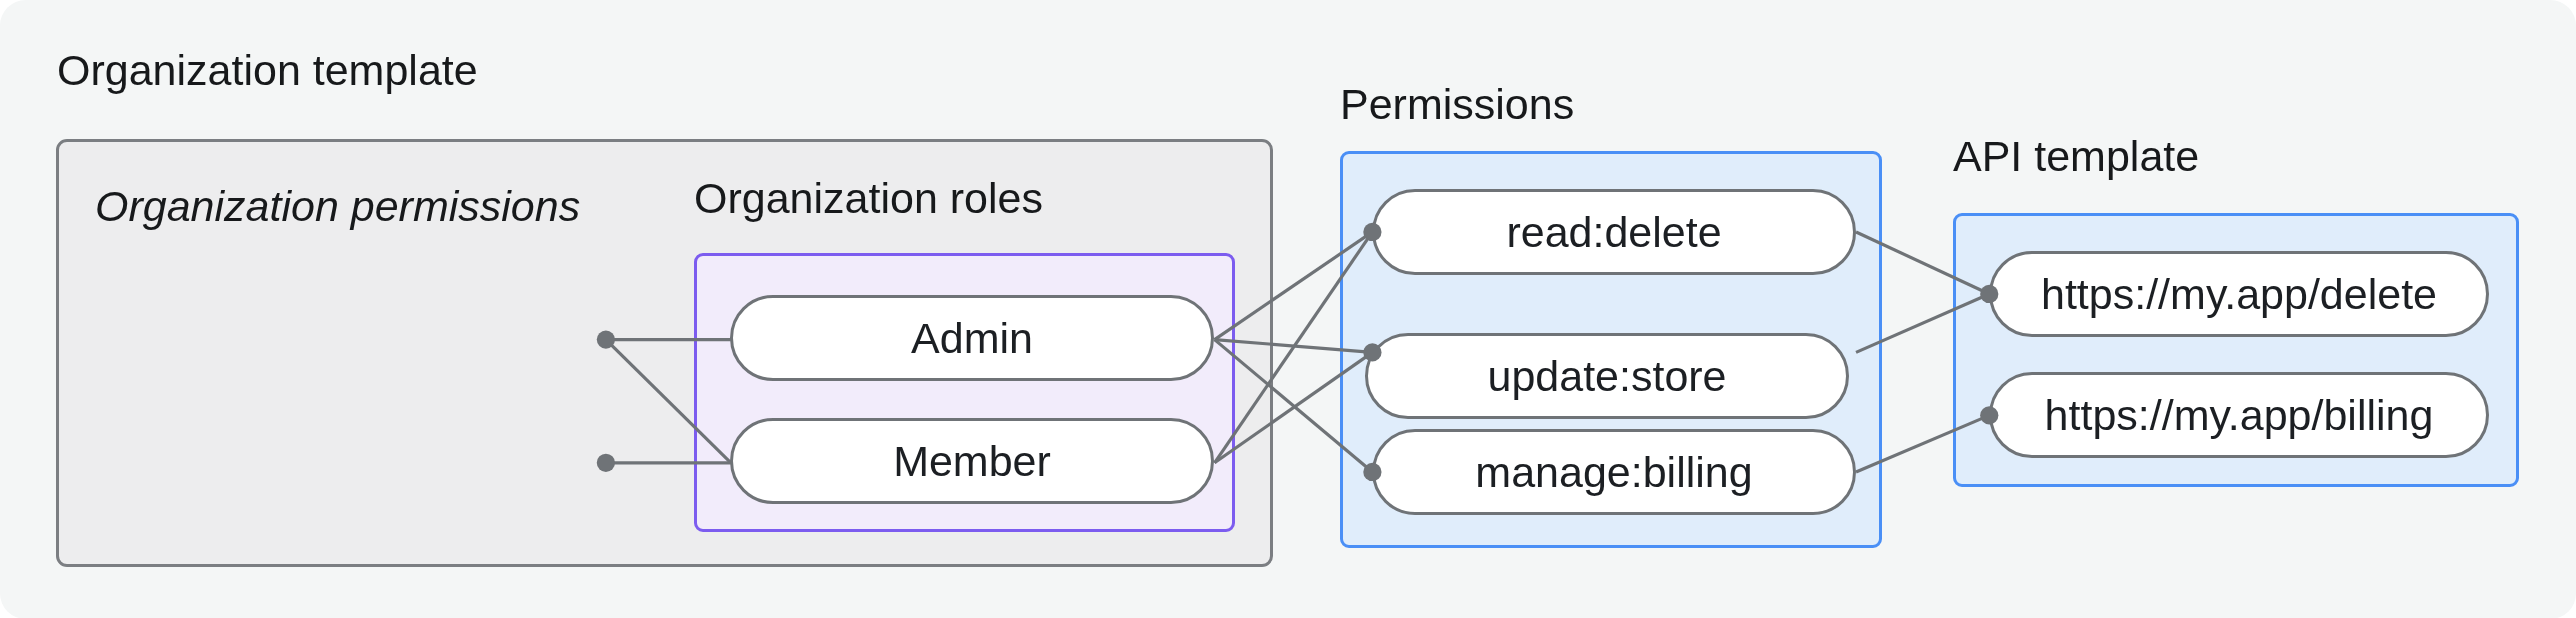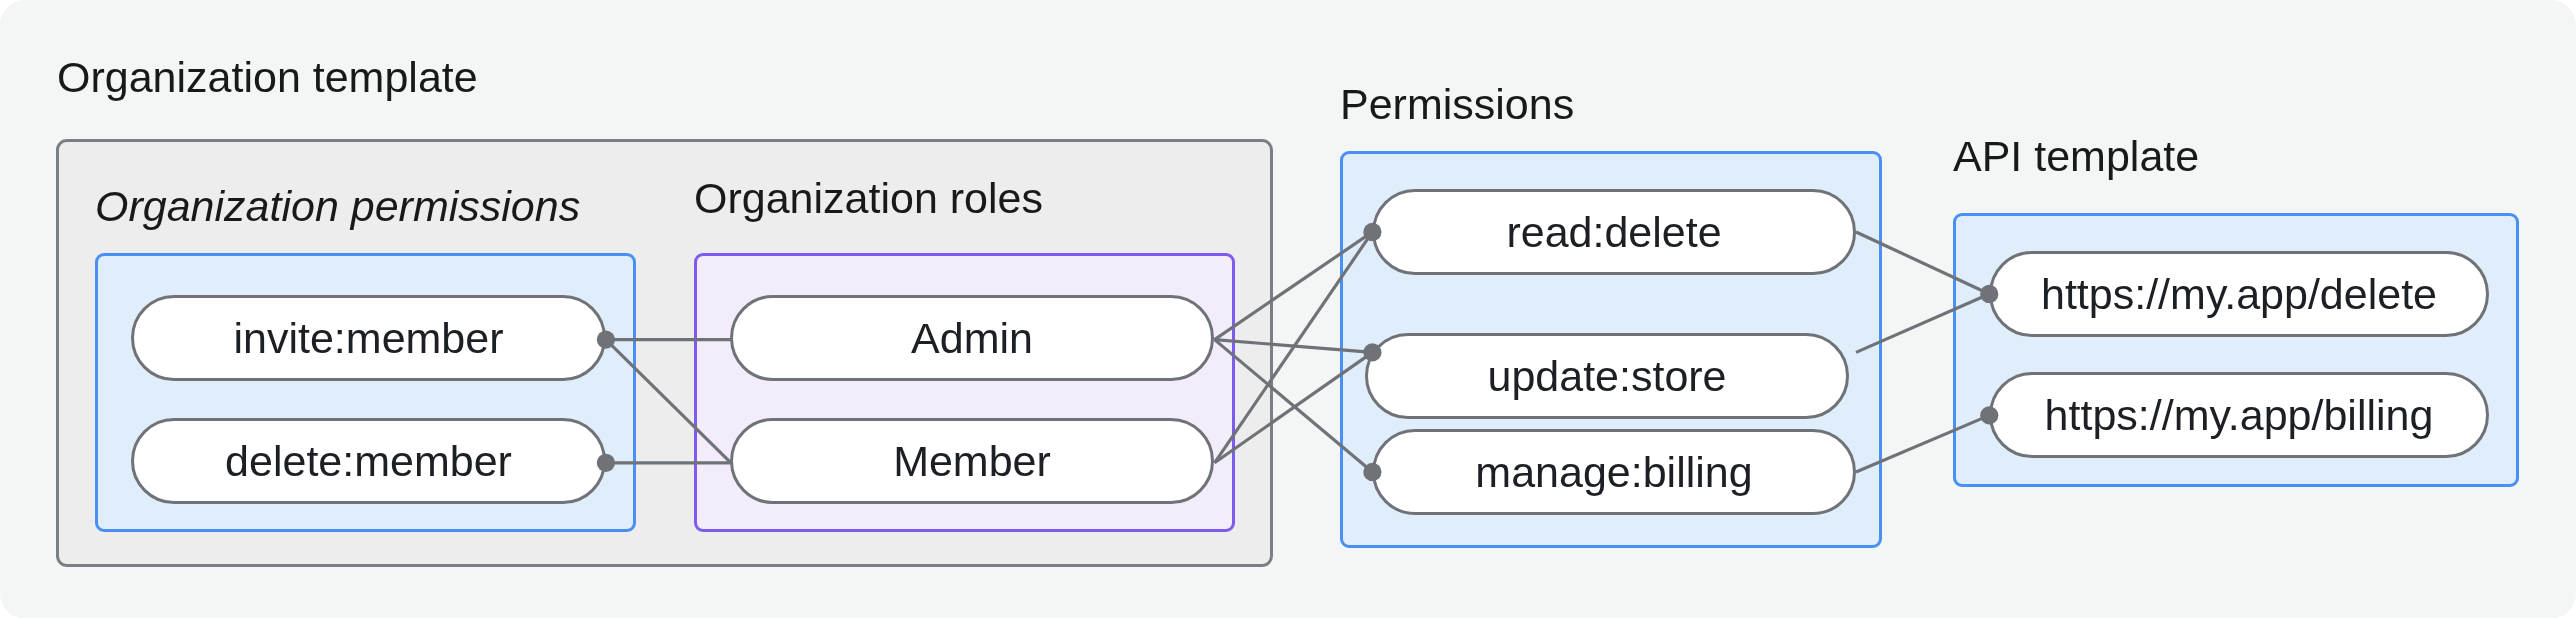--- a/index.html
+++ b/index.html
@@ -7,21 +7,21 @@
     --blue-border:#4a8ff6; --blue-bg:#e0edfb; --purple-border:#7c5cef; --purple-bg:#f2ecfb;
     --node-bg:#ffffff; --node-border:#6f7377; --connector:#6f7377; --text:#17191b;
   }
   html,body{margin:0;padding:0;background:#ffffff;}
   .canvas{
     position:relative; width:2576px; height:619px;
     background:var(--canvas-bg); border-radius:25.6px; overflow:hidden;
     font-family:"Liberation Sans", sans-serif; color:var(--text);
   }
   .title{
-    position:absolute; left:57px; top:52px;
+    position:absolute; left:57px; top:45px;
     font-size:43px; line-height:1.2; font-weight:400; white-space:nowrap;
   }
   .group-label{
     position:absolute; font-size:43px; line-height:1.2; font-weight:400; white-space:nowrap;
     color:var(--text);
   }
   .container-box{
     position:absolute; left:56px; top:139px; width:1217px; height:428px;
     background:var(--container-bg); border:3.7px solid var(--container-border); border-radius:11px;
     box-sizing:border-box;
@@ -48,28 +48,20 @@
 <div class="canvas" id="canvas">
 
   <div class="title">Organization template</div>
 
   <div class="container-box">
 
     <div class="group-label" style="left:36px; top:39px;font-style:italic;">Organization permissions</div>
 
     <div class="group-label" style="left:635px; top:31px;">Organization roles</div>
 
-    <div class="group-box theme-blue" style="left:36px; top:111px; width:541px; height:279px;">
-      <div class="pill" id="n-invite_member" style="left:33px; top:39px; width:475px;">
-        <span>invite:member</span>
-      </div>
-      <div class="pill" id="n-delete_member" style="left:33px; top:162px; width:475px;">
-        <span>delete:member</span>
-      </div>
-    </div>
 
     <div class="group-box theme-purple" style="left:635px; top:111px; width:541px; height:279px;">
       <div class="pill" id="n-admin" style="left:33px; top:39px; width:484px;">
         <span>Admin</span>
       </div>
       <div class="pill" id="n-member" style="left:33px; top:162px; width:484px;align-items:center;">
         <span>Member</span>
       </div>
     </div>
 

